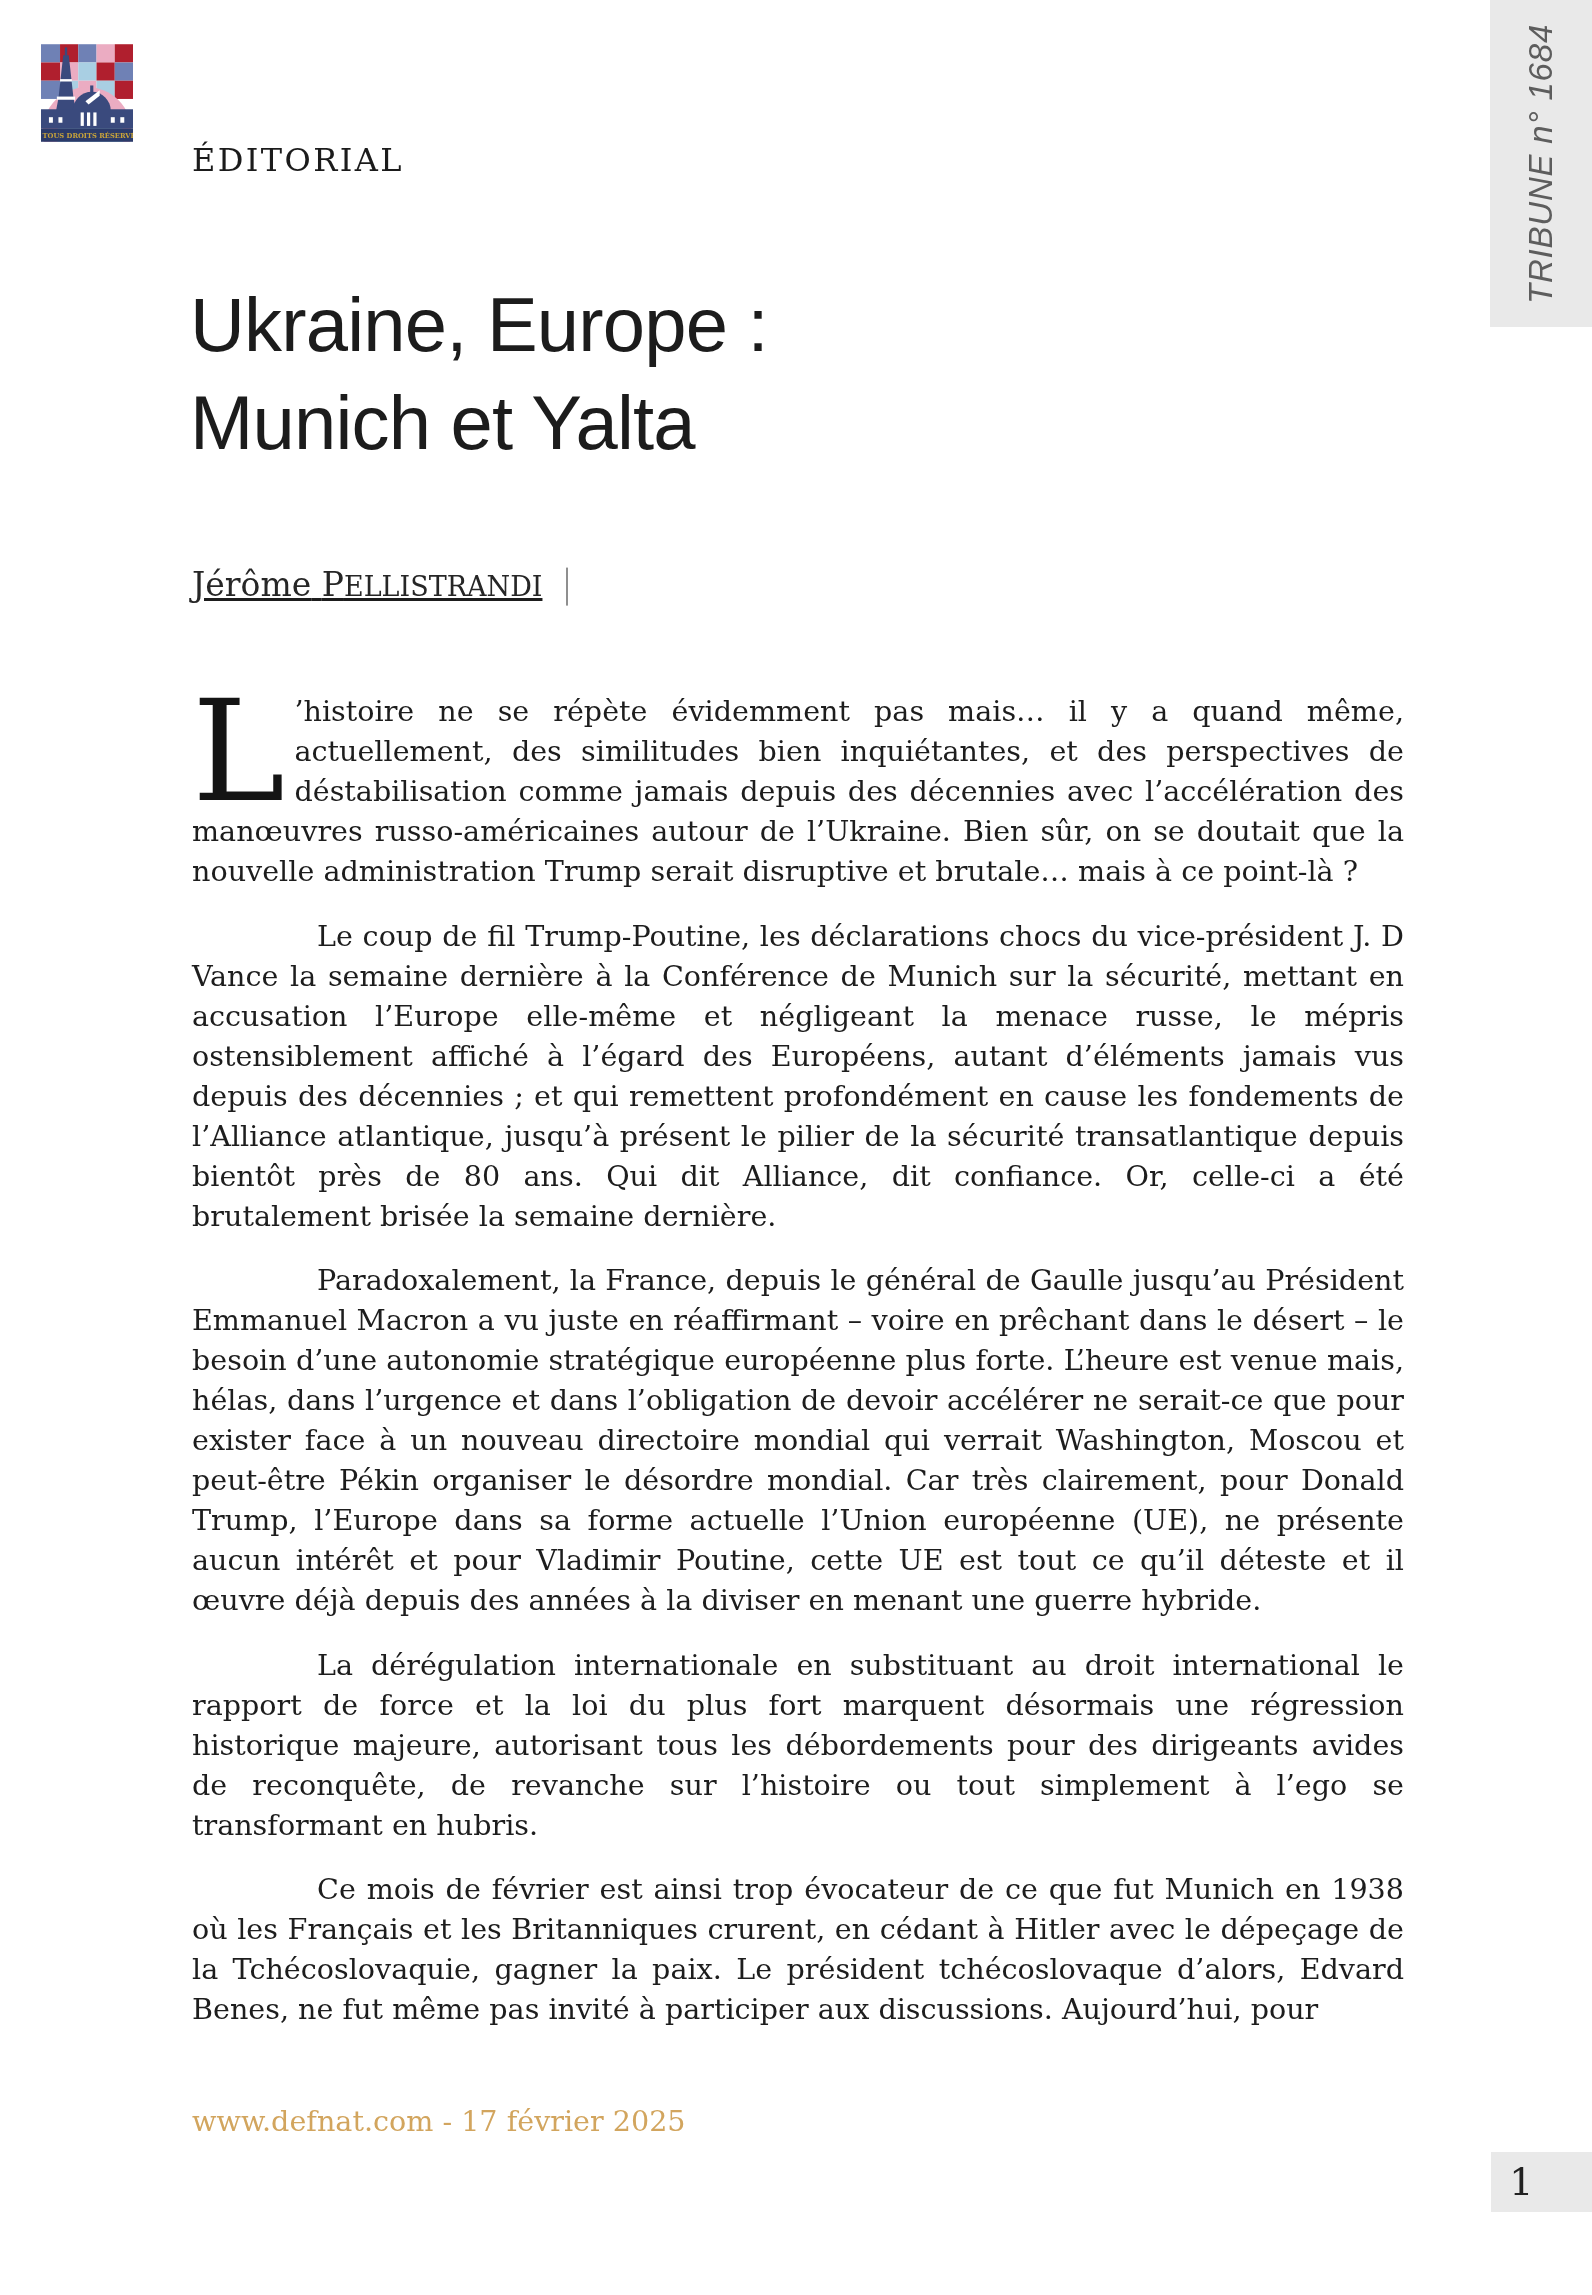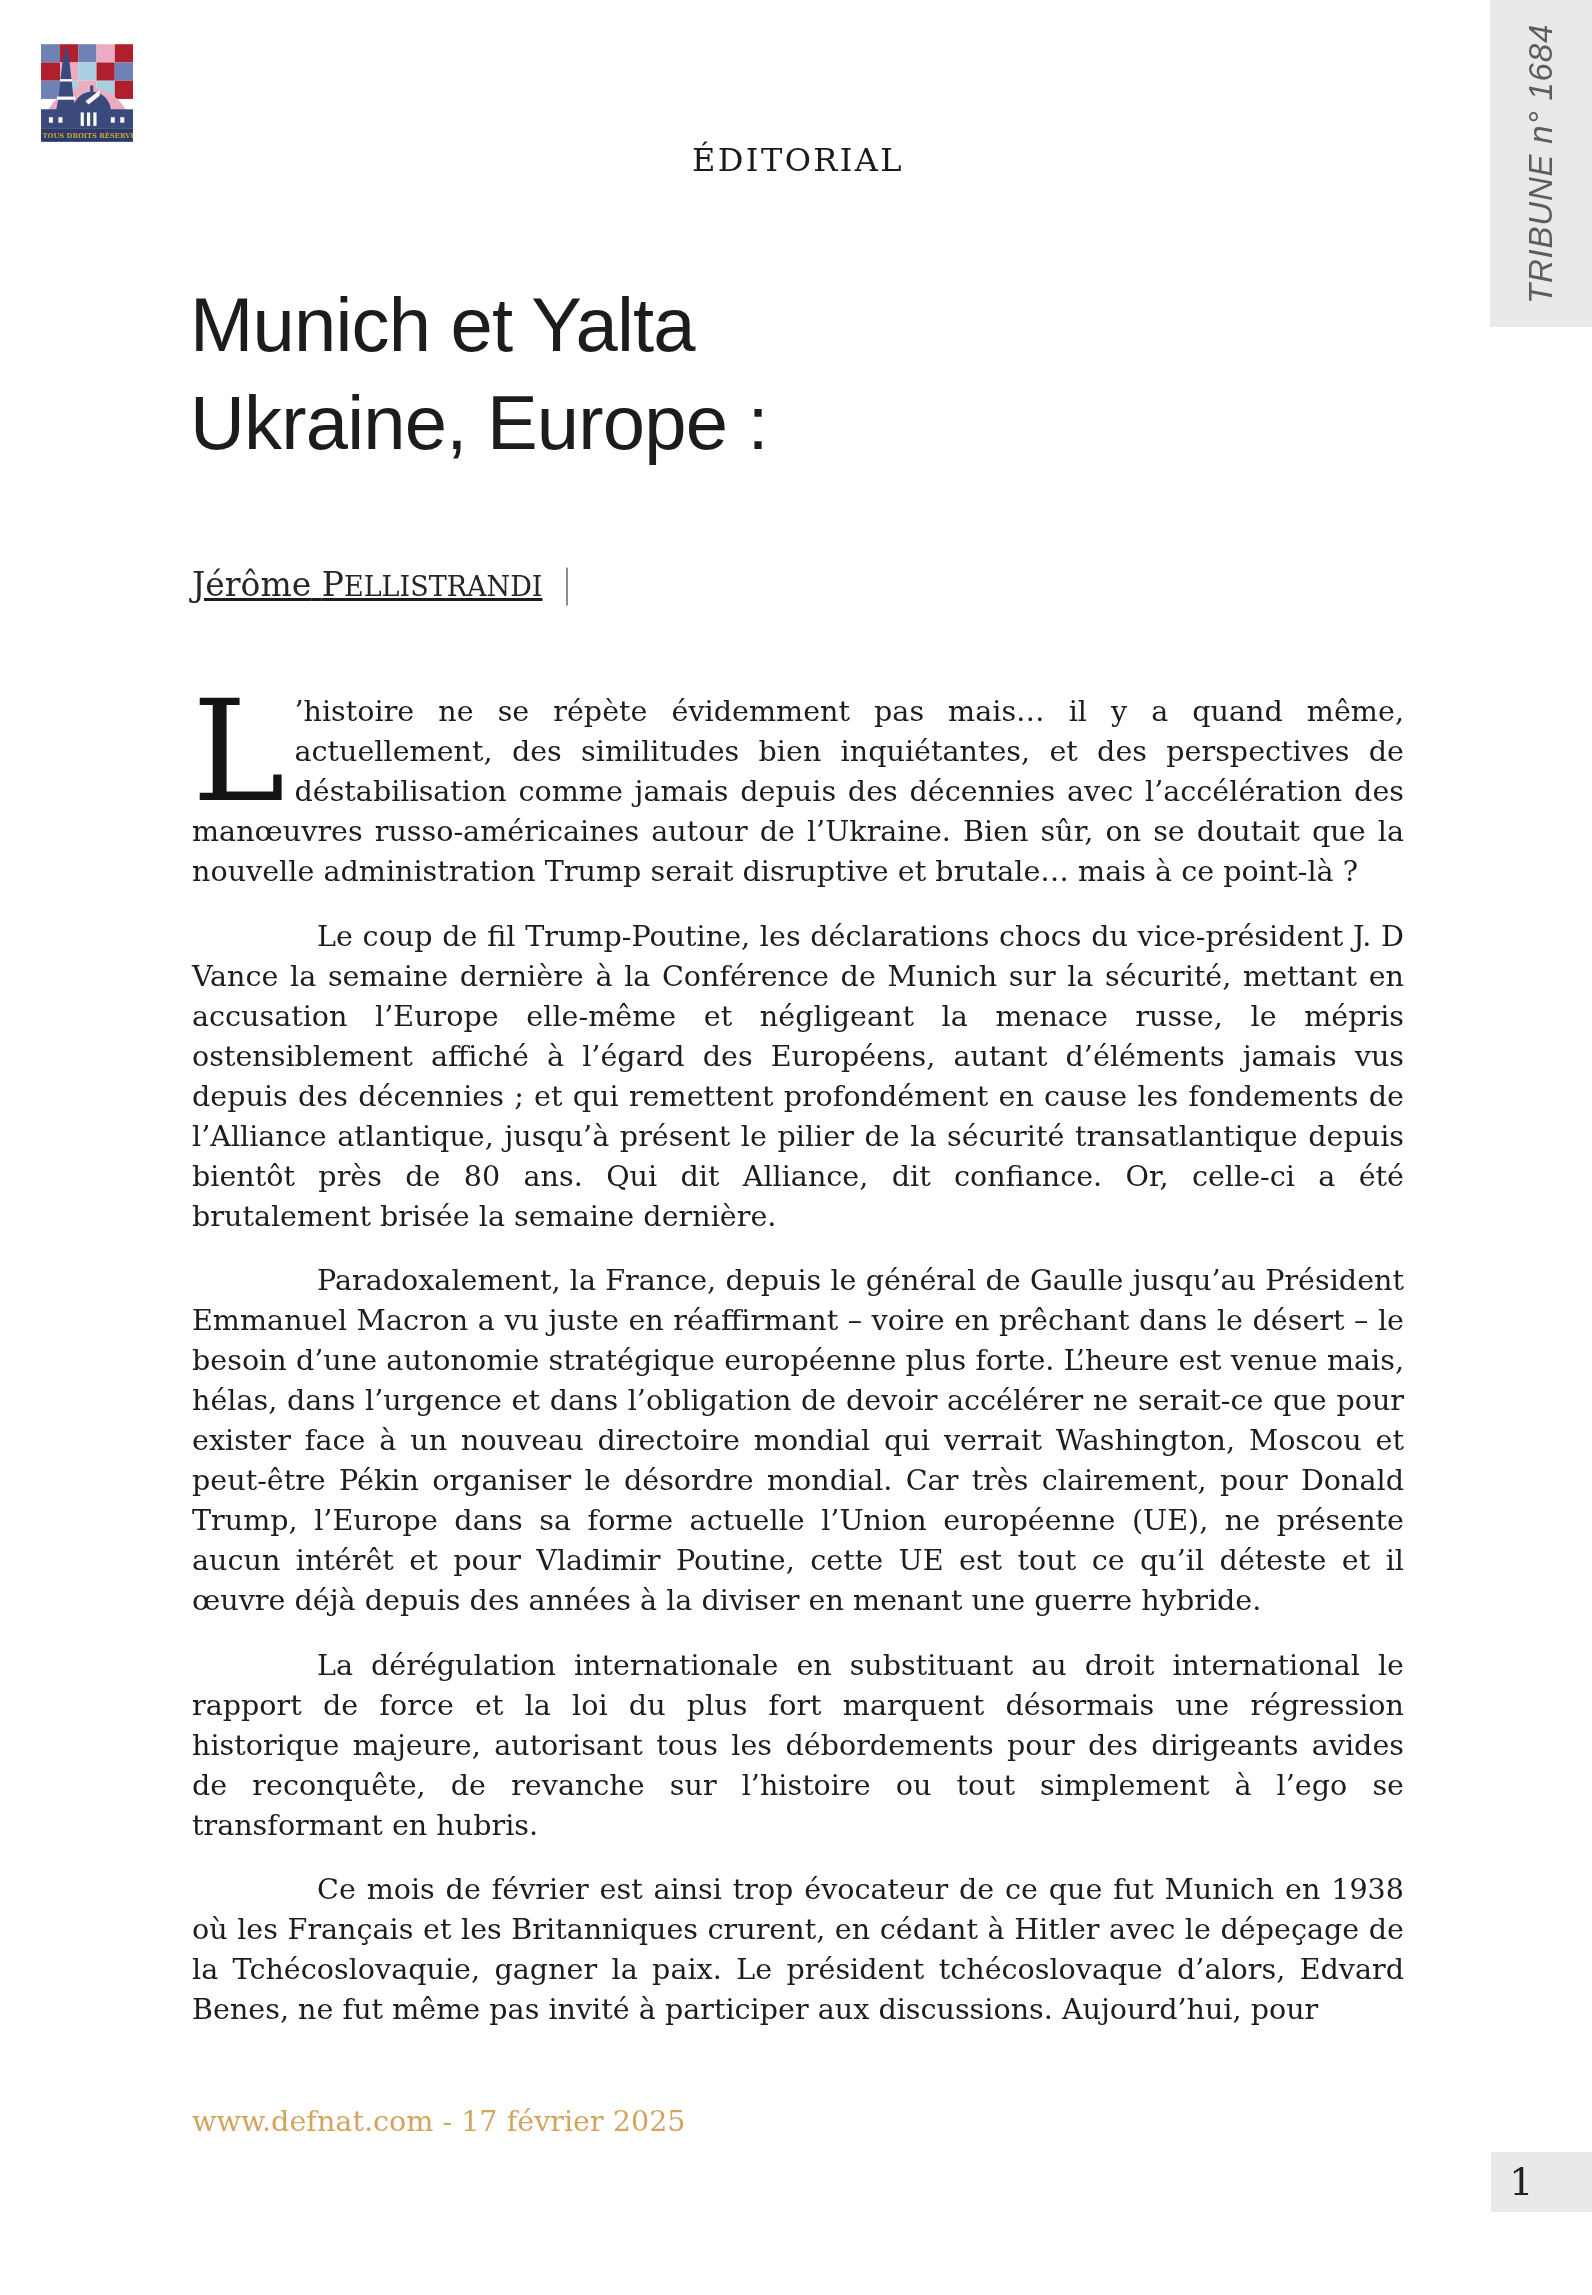--- a/index.html
+++ b/index.html
@@ -28,21 +28,20 @@
     letter-spacing:0.8px;
     color:#5d5d5d;
   }
 
   
   .logo{position:absolute;left:41px;top:44px;width:92px;height:98px;}
 
   
   .section-header{
     position:absolute;left:192px;top:141px;width:1212px;
-    text-align:center;
     font-size:32px;letter-spacing:2.4px;color:#1b1b1b;
   }
 
   
   .title{
     position:absolute;left:190px;top:276px;width:1270px;
     font-family:"Liberation Sans", sans-serif;
     font-size:76px;line-height:98px;letter-spacing:-0.8px;
     color:#1c1c1c;
   }
@@ -152,22 +151,22 @@
       </g>
 
       <rect x="0" y="106" width="116" height="17" fill="#2B3A69"></rect>
       <text x="58" y="118" text-anchor="middle" font-family="DejaVu Serif, serif" font-size="8.5" font-weight="bold" fill="#C9A43A">© TOUS DROITS RÉSERVÉS</text>
     </svg>
   </div>
 
   <div class="section-header">ÉDITORIAL</div>
 
   <div class="title">
+    <div>Ukraine, Europe :</div>
     <div>Munich et Yalta</div>
-    <div>Ukraine, Europe :</div>
   </div>
 
   <div class="author-row">
     <span class="author-name"><span>Jérôme</span>&nbsp;<span>P</span><span class="sc">ellistrandi</span></span>
     <span class="author-sep"></span>
   </div>
 
   <div class="body-col">
     <p class="para first"><span class="dropcap">L</span><span>’histoire ne se répète évidemment pas mais… il y a quand même, actuellement, des similitudes bien inquiétantes, et des perspectives de déstabilisation comme jamais depuis des décennies avec l’accélération des manœuvres russo-américaines autour de l’Ukraine. Bien sûr, on se doutait que la nouvelle administration Trump serait disruptive et brutale… mais à ce point-là ?</span></p>
     <p class="para">Le coup de fil Trump-Poutine, les déclarations chocs du vice-président J. D Vance la semaine dernière à la Conférence de Munich sur la sécurité, mettant en accusation l’Europe elle-même et négligeant la menace russe, le mépris ostensiblement affiché à l’égard des Européens, autant d’éléments jamais vus depuis des décennies ; et qui remettent profondément en cause les fondements de l’Alliance atlantique, jusqu’à présent le pilier de la sécurité transatlantique depuis bientôt près de 80 ans. Qui dit Alliance, dit confiance. Or, celle-ci a été brutalement brisée la semaine dernière.</p>

